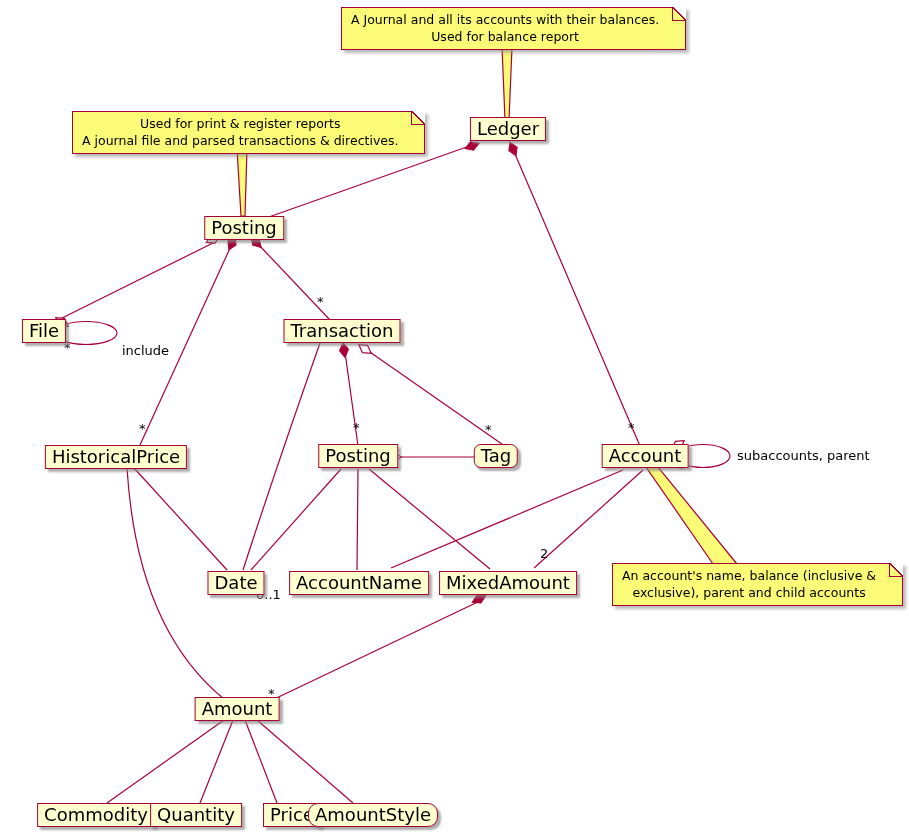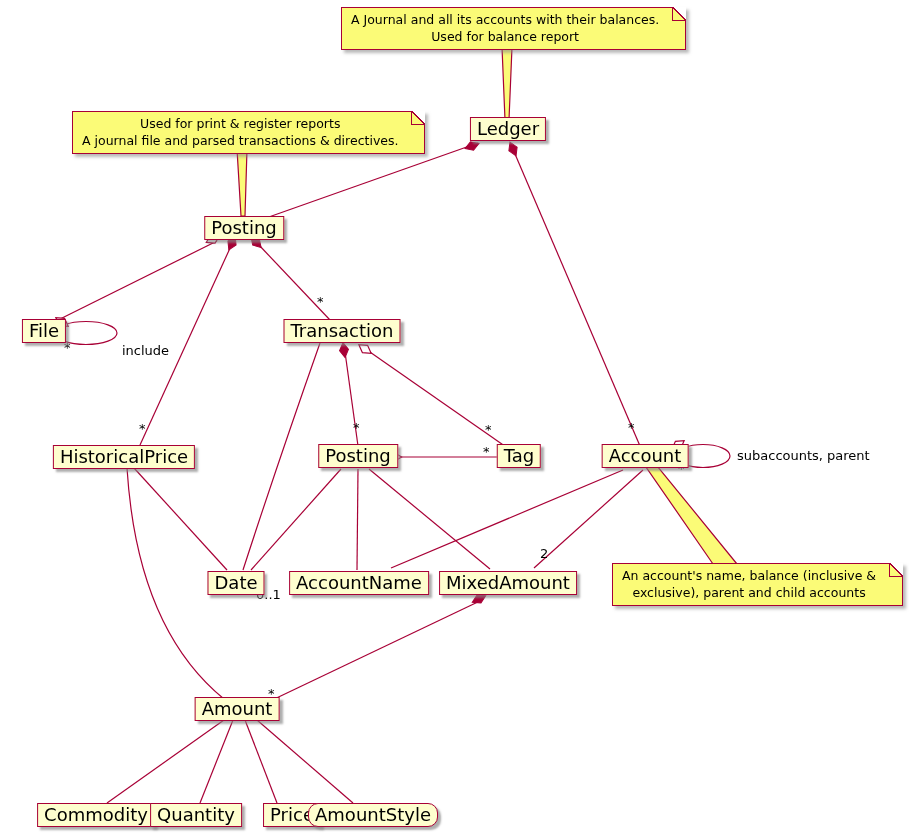--- a/index.html
+++ b/index.html
@@ -100,23 +100,23 @@
   <div class="note" style="left:612px; top:563px;">
     <span class="fold"></span>
     <span class="line">An account's name, balance (inclusive &amp;</span>
     <span class="line">exclusive), parent and child accounts</span>
   </div>
 
   <div class="node" style="left:508px; top:129px;"><span>Ledger</span></div>
   <div class="node" style="left:244px; top:228px;"><span>Posting</span></div>
   <div class="node" style="left:44px; top:331px;"><span>File</span></div>
   <div class="node" style="left:342px; top:331px;"><span>Transaction</span></div>
-  <div class="node" style="left:124px; top:457px;"><span>HistoricalPrice</span></div>
+  <div class="node" style="left:116px; top:457px;"><span>HistoricalPrice</span></div>
   <div class="node" style="left:358px; top:456px;"><span>Posting</span></div>
-  <div class="node" style="left:519px; top:456px;"><span>Tag</span></div>
+  <div class="node" style="left:496px; top:456px;border-radius:7px;"><span>Tag</span></div>
   <div class="node" style="left:645px; top:456px;"><span>Account</span></div>
   <div class="node" style="left:236px; top:583px;"><span>Date</span></div>
   <div class="node" style="left:359px; top:583px;"><span>AccountName</span></div>
   <div class="node" style="left:508px; top:583px;"><span>MixedAmount</span></div>
   <div class="node" style="left:237px; top:709px;"><span>Amount</span></div>
   <div class="node" style="left:96px; top:815px;"><span>Commodity</span></div>
   <div class="node" style="left:196px; top:815px;"><span>Quantity</span></div>
   <div class="node" style="left:278px; top:815px;margin-left:14px;"><span>Price</span></div>
   <div class="node" style="left:373px; top:815px;border-radius:10px;"><span>AmountStyle</span></div>
 

